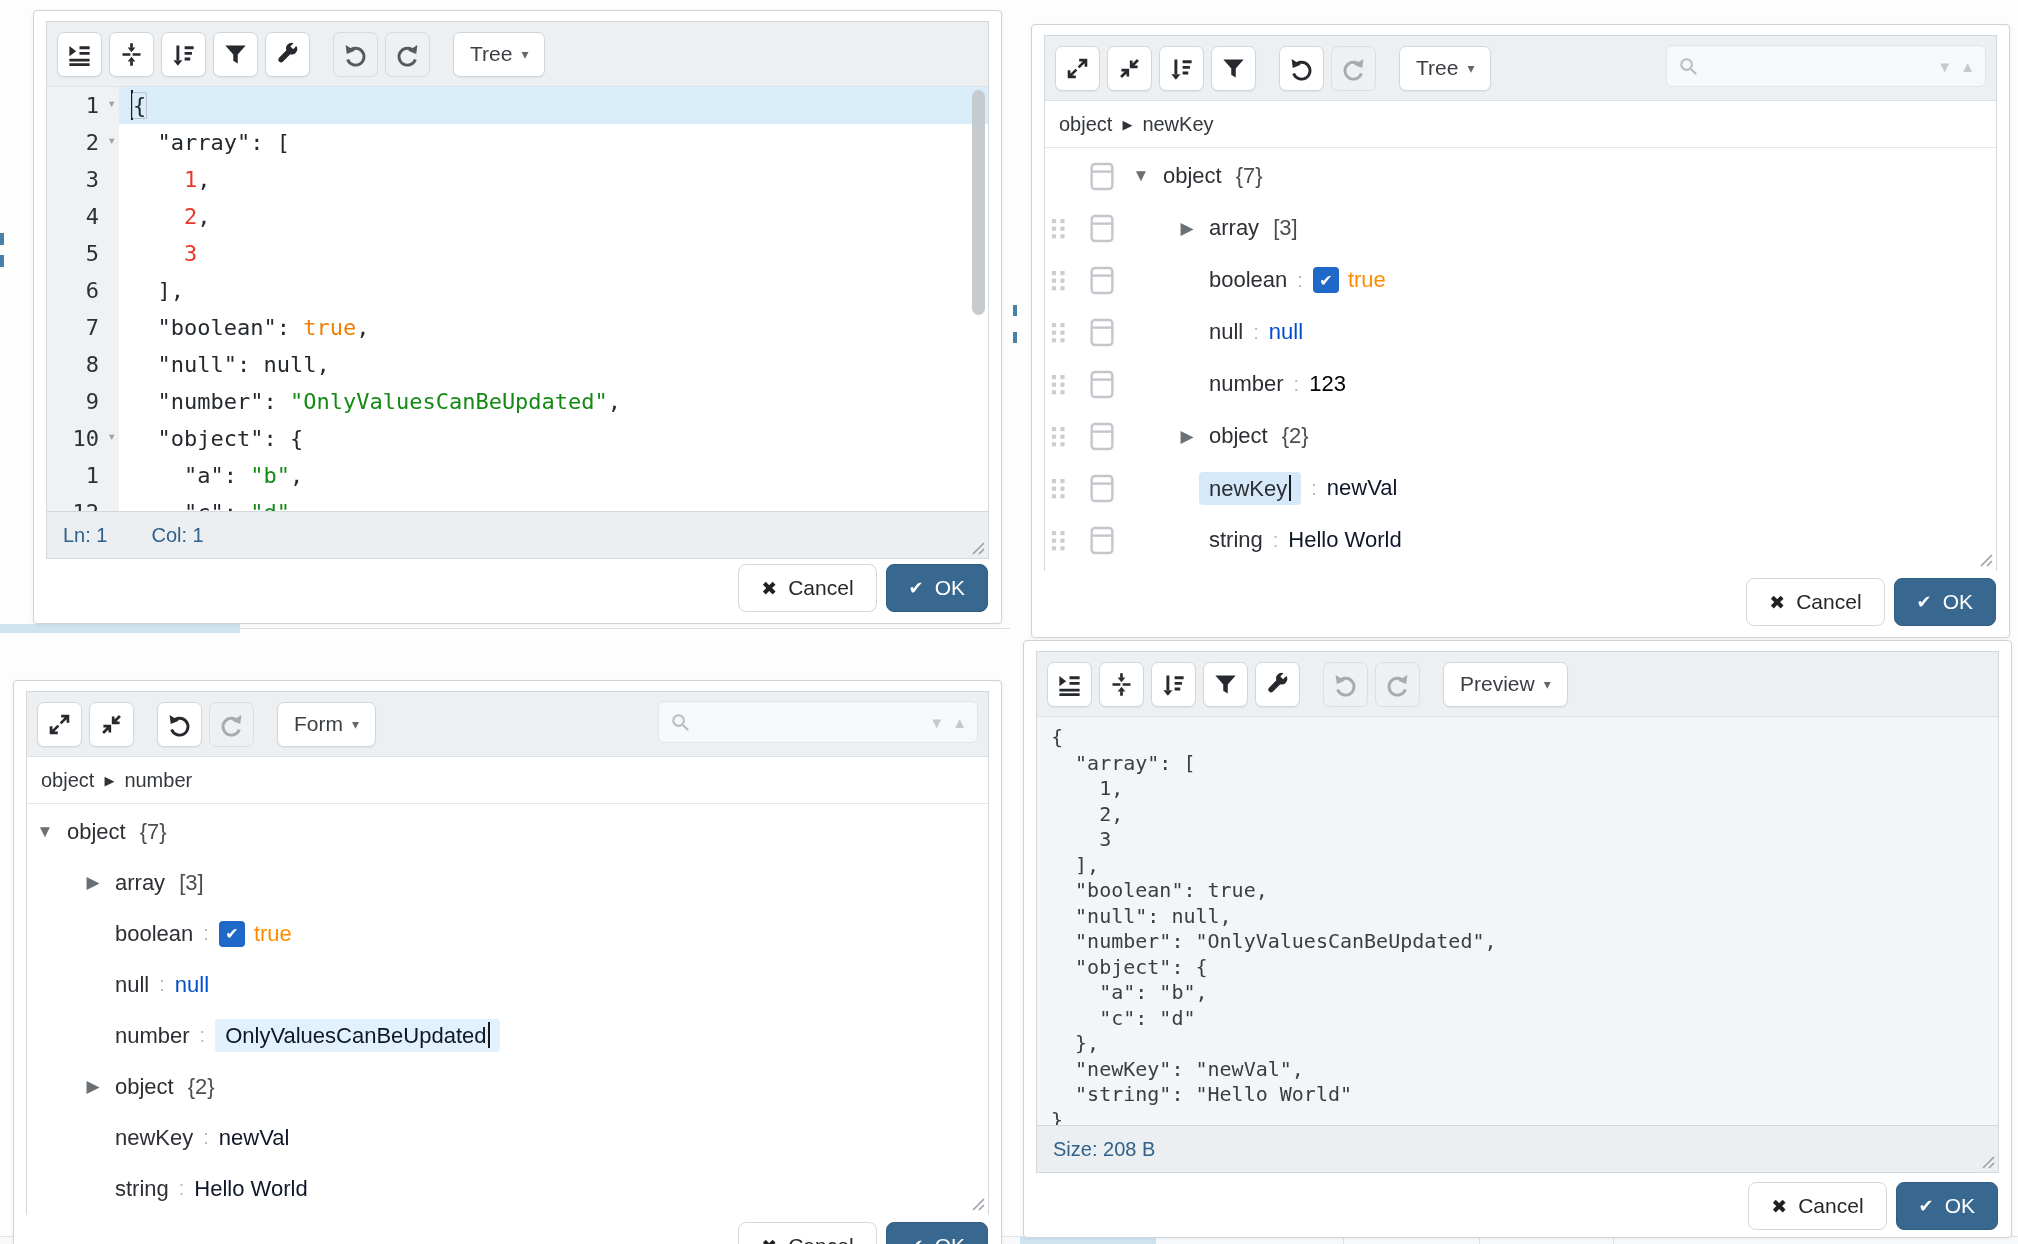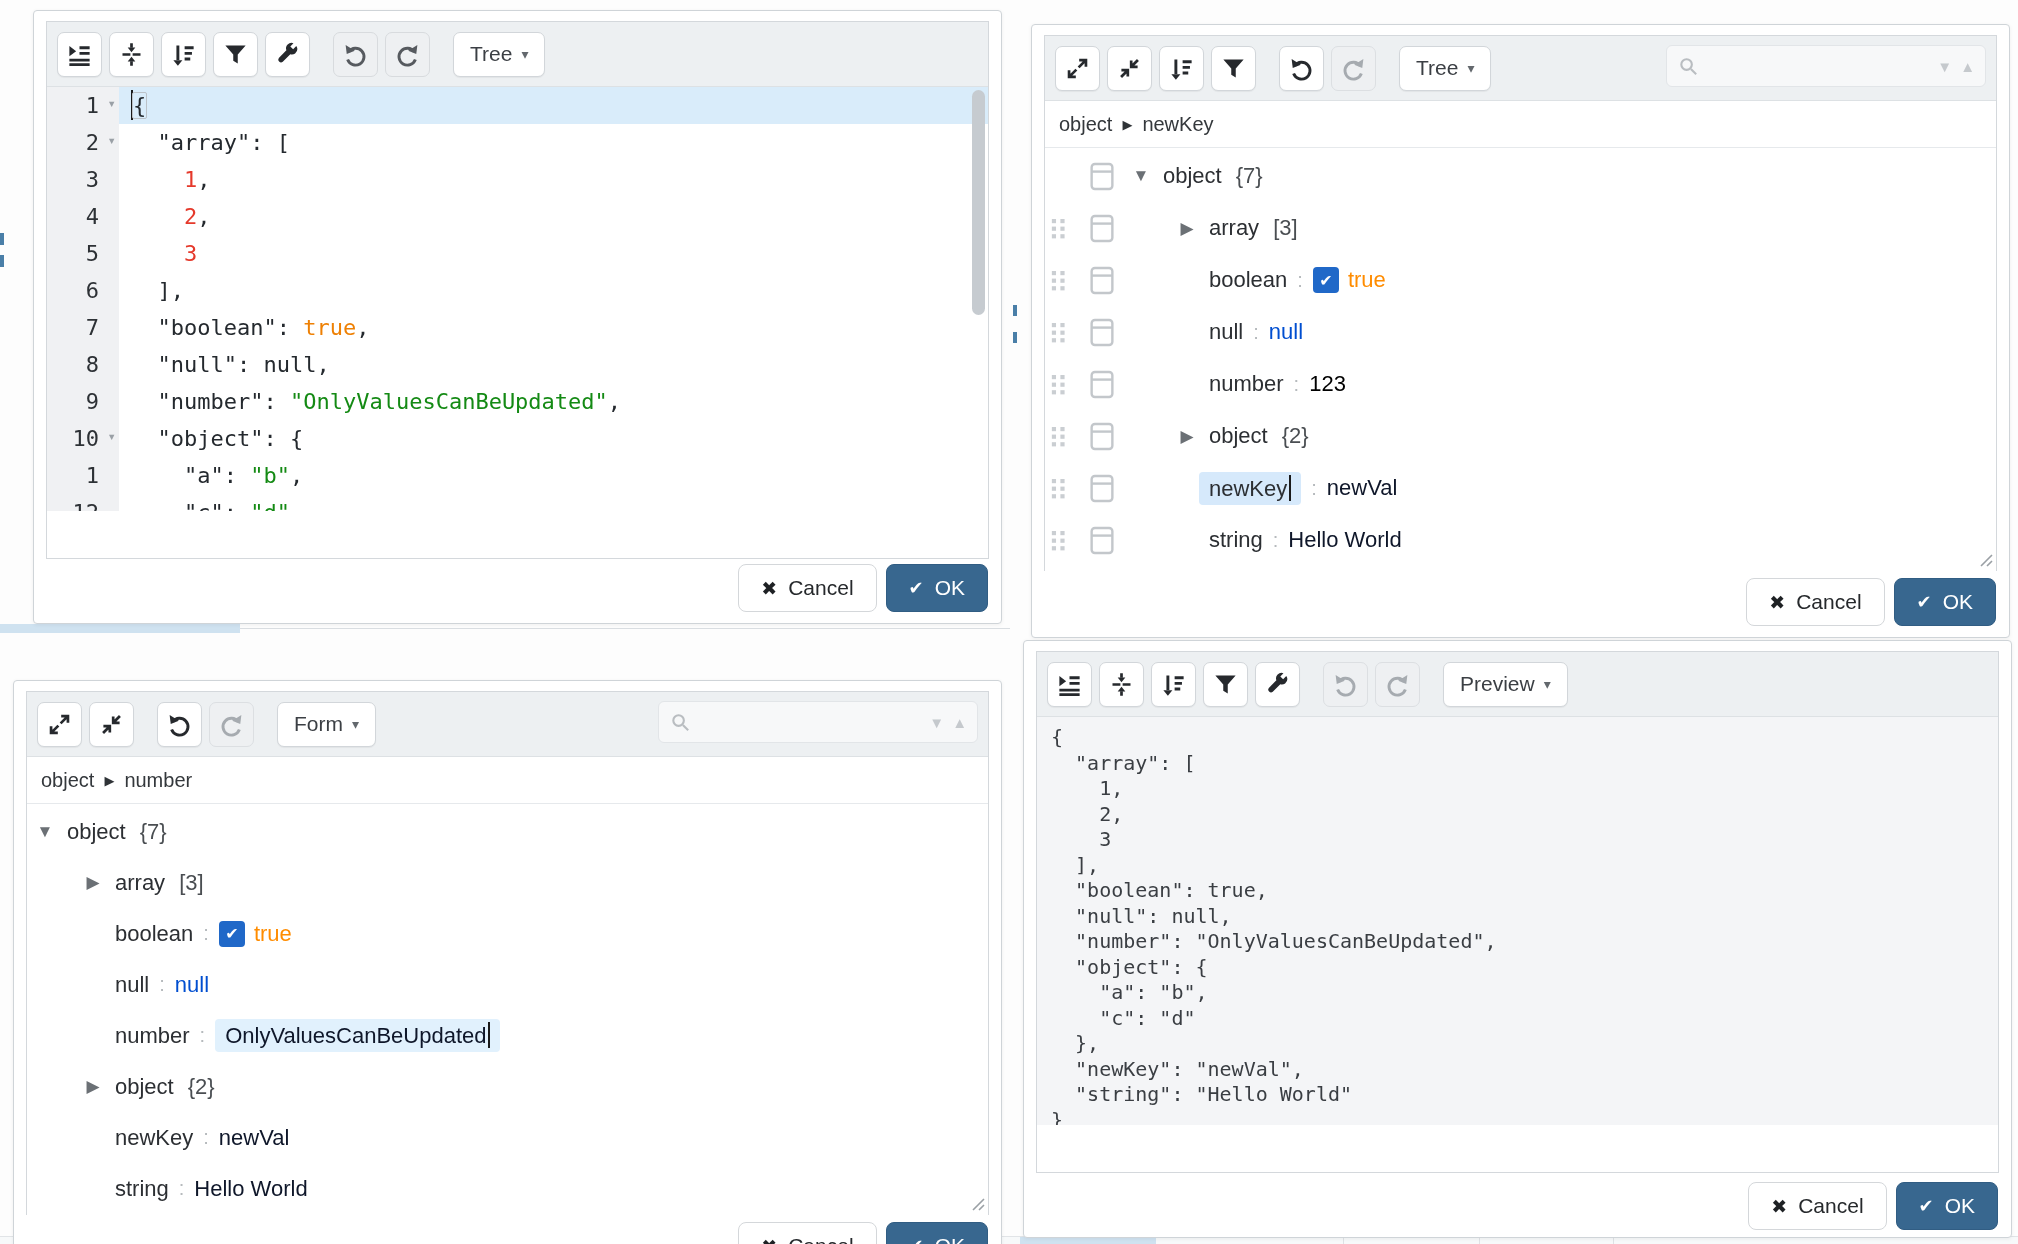--- a/index.html
+++ b/index.html
@@ -271,20 +271,27 @@
             </div>
             <div class="cl">
               <span class="gut"><span>12</span></span>
               <span class="ctext"><span class="tk-p">    "c": </span><span class="tk-str">"d"</span></span>
             </div>
           </div>
         <div class="vscroll">
             <div class="thumb"></div>
           </div>
       </div>
+      <div class="statusbar">
+        <span>Ln: 1</span>
+        <span>Col: 1</span>
+        <svg class="resize">
+            <use href="#ic-resize"></use>
+          </svg>
+      </div>
     </div>
     <div class="btnrow">
       <button class="btn-cancel">
           <span class="xg">✖</span>
           <span>Cancel</span>
         </button>
       <button class="btn-ok">
           <span class="okg">✔</span>
           <span>OK</span>
         </button>
@@ -661,20 +668,26 @@
   "boolean": true,
   "null": null,
   "number": "OnlyValuesCanBeUpdated",
   "object": {
     "a": "b",
     "c": "d"
   },
   "newKey": "newVal",
   "string": "Hello World"
 }</pre>
+      <div class="statusbar">
+        <span>Size: 208 B</span>
+        <svg class="resize">
+            <use href="#ic-resize"></use>
+          </svg>
+      </div>
     </div>
     <div class="btnrow">
       <button class="btn-cancel">
           <span class="xg">✖</span>
           <span>Cancel</span>
         </button>
       <button class="btn-ok">
           <span class="okg">✔</span>
           <span>OK</span>
         </button>

